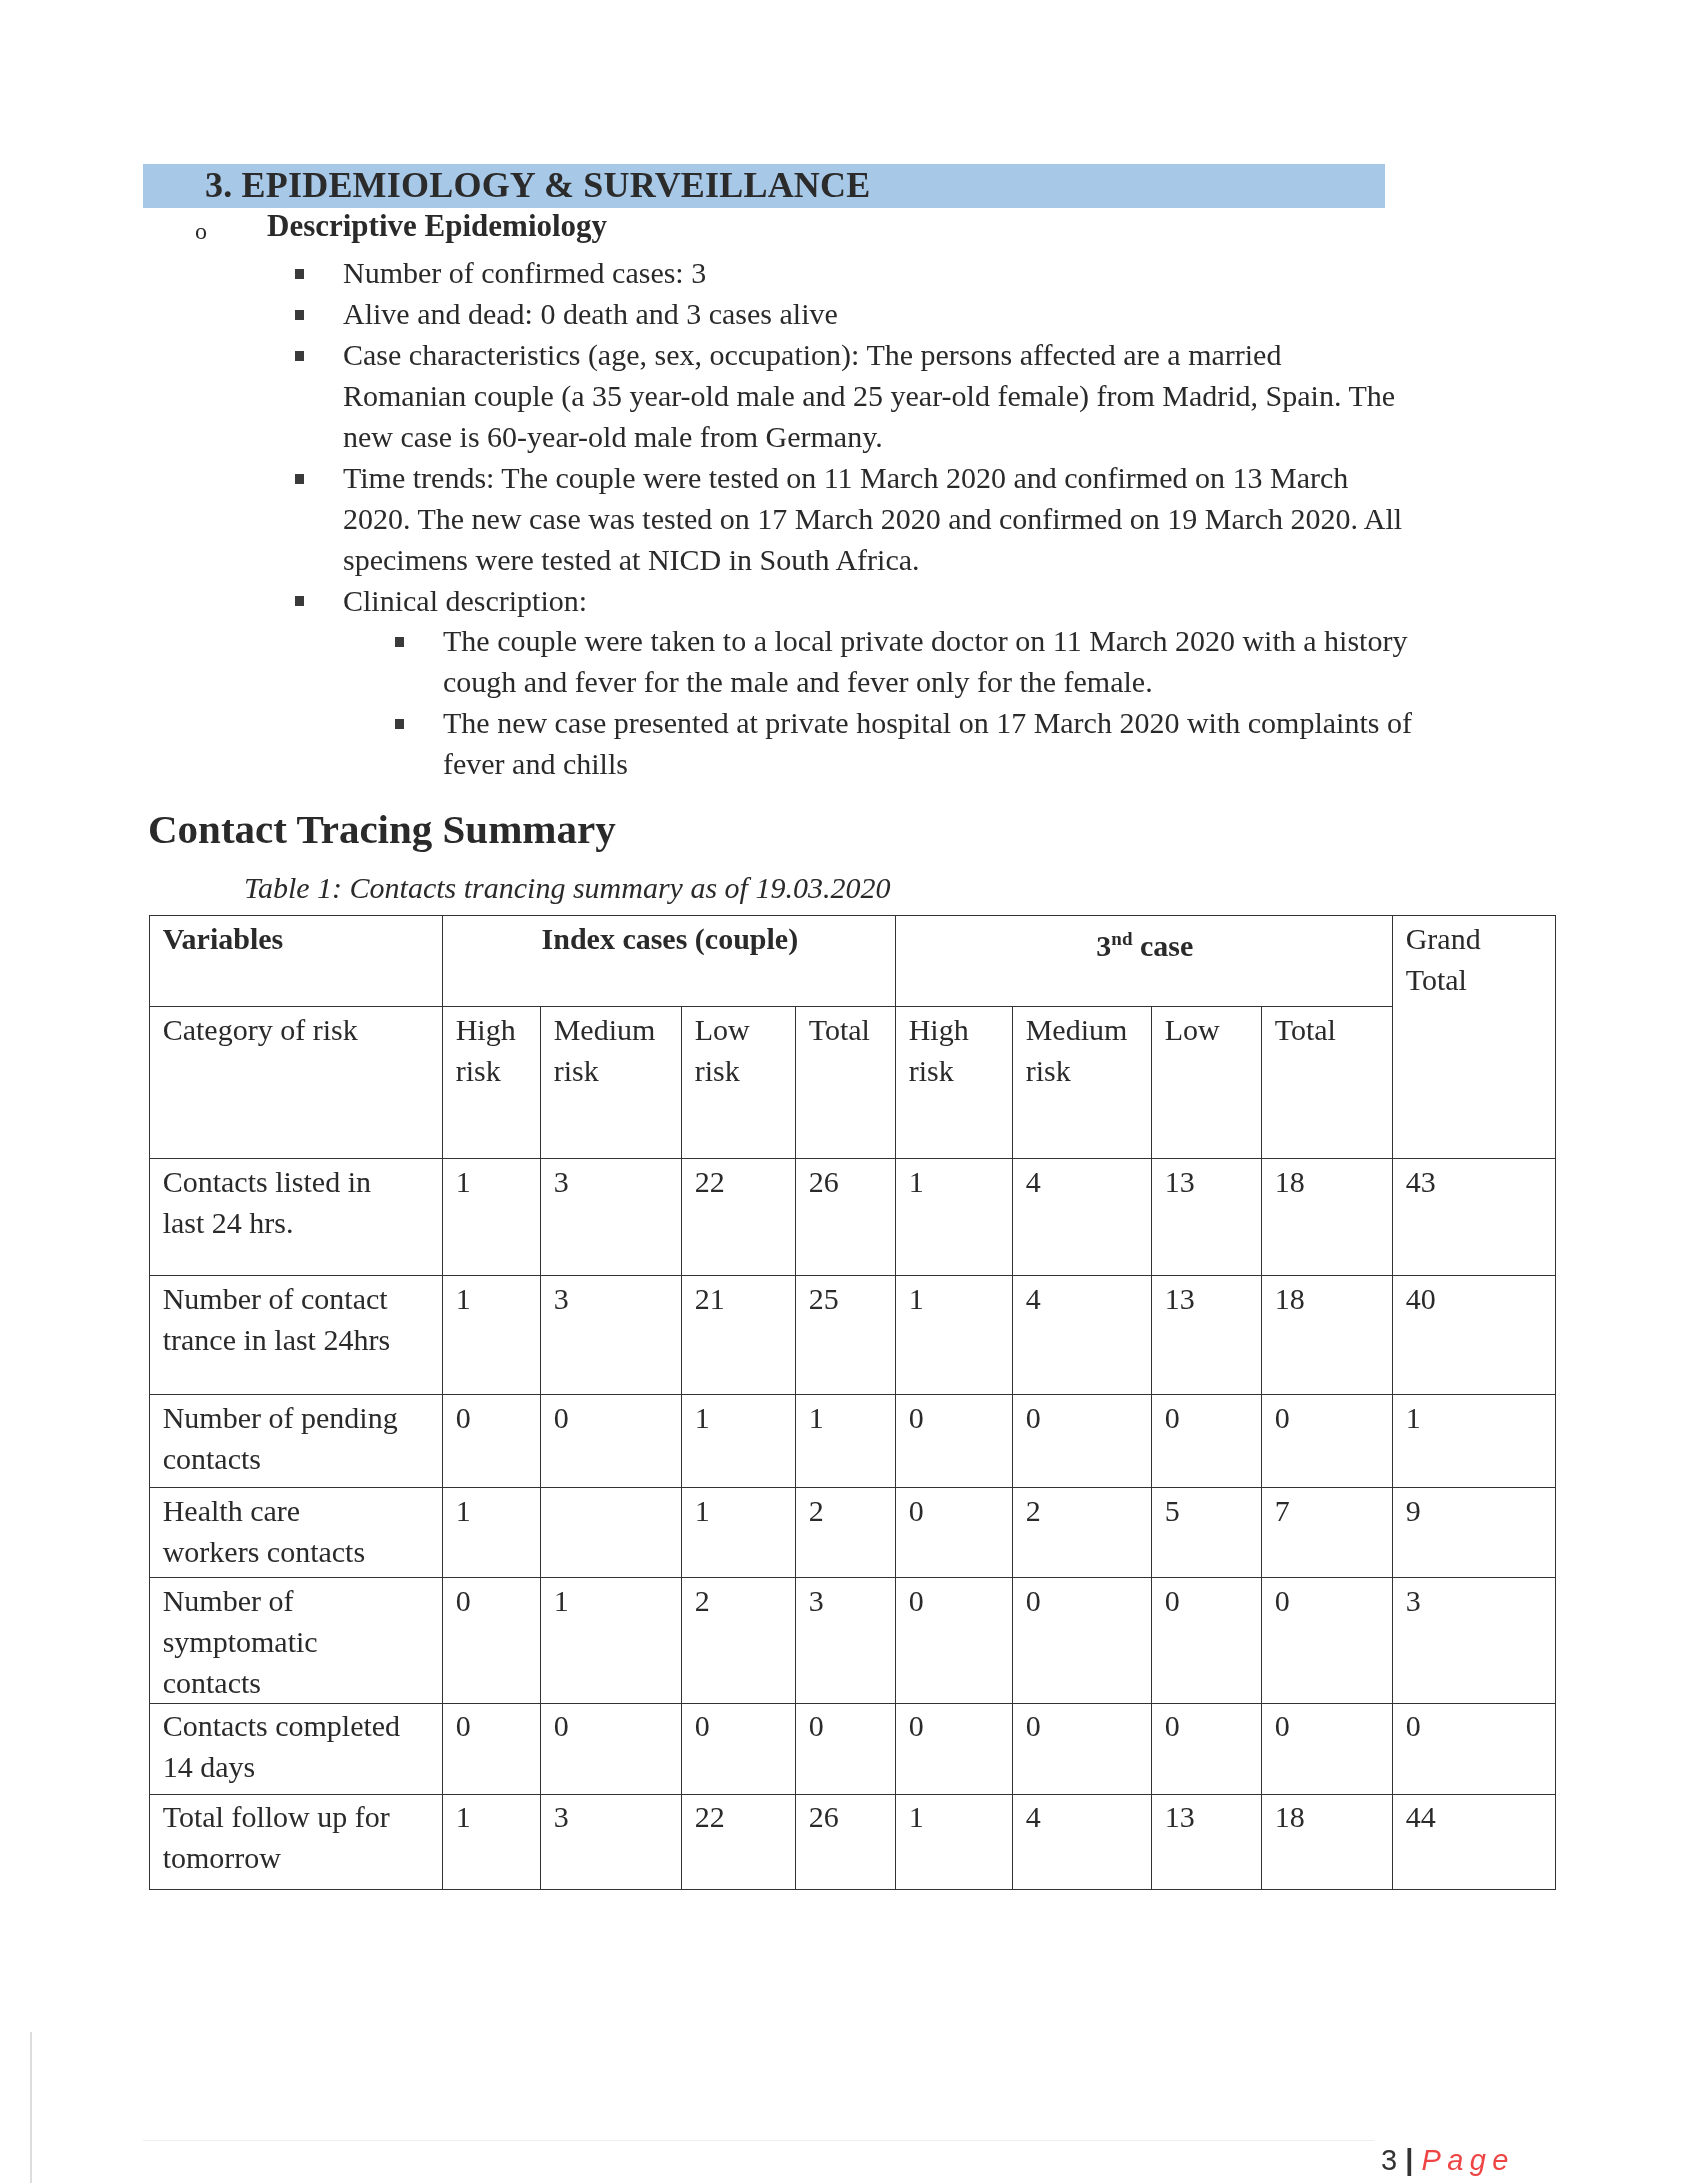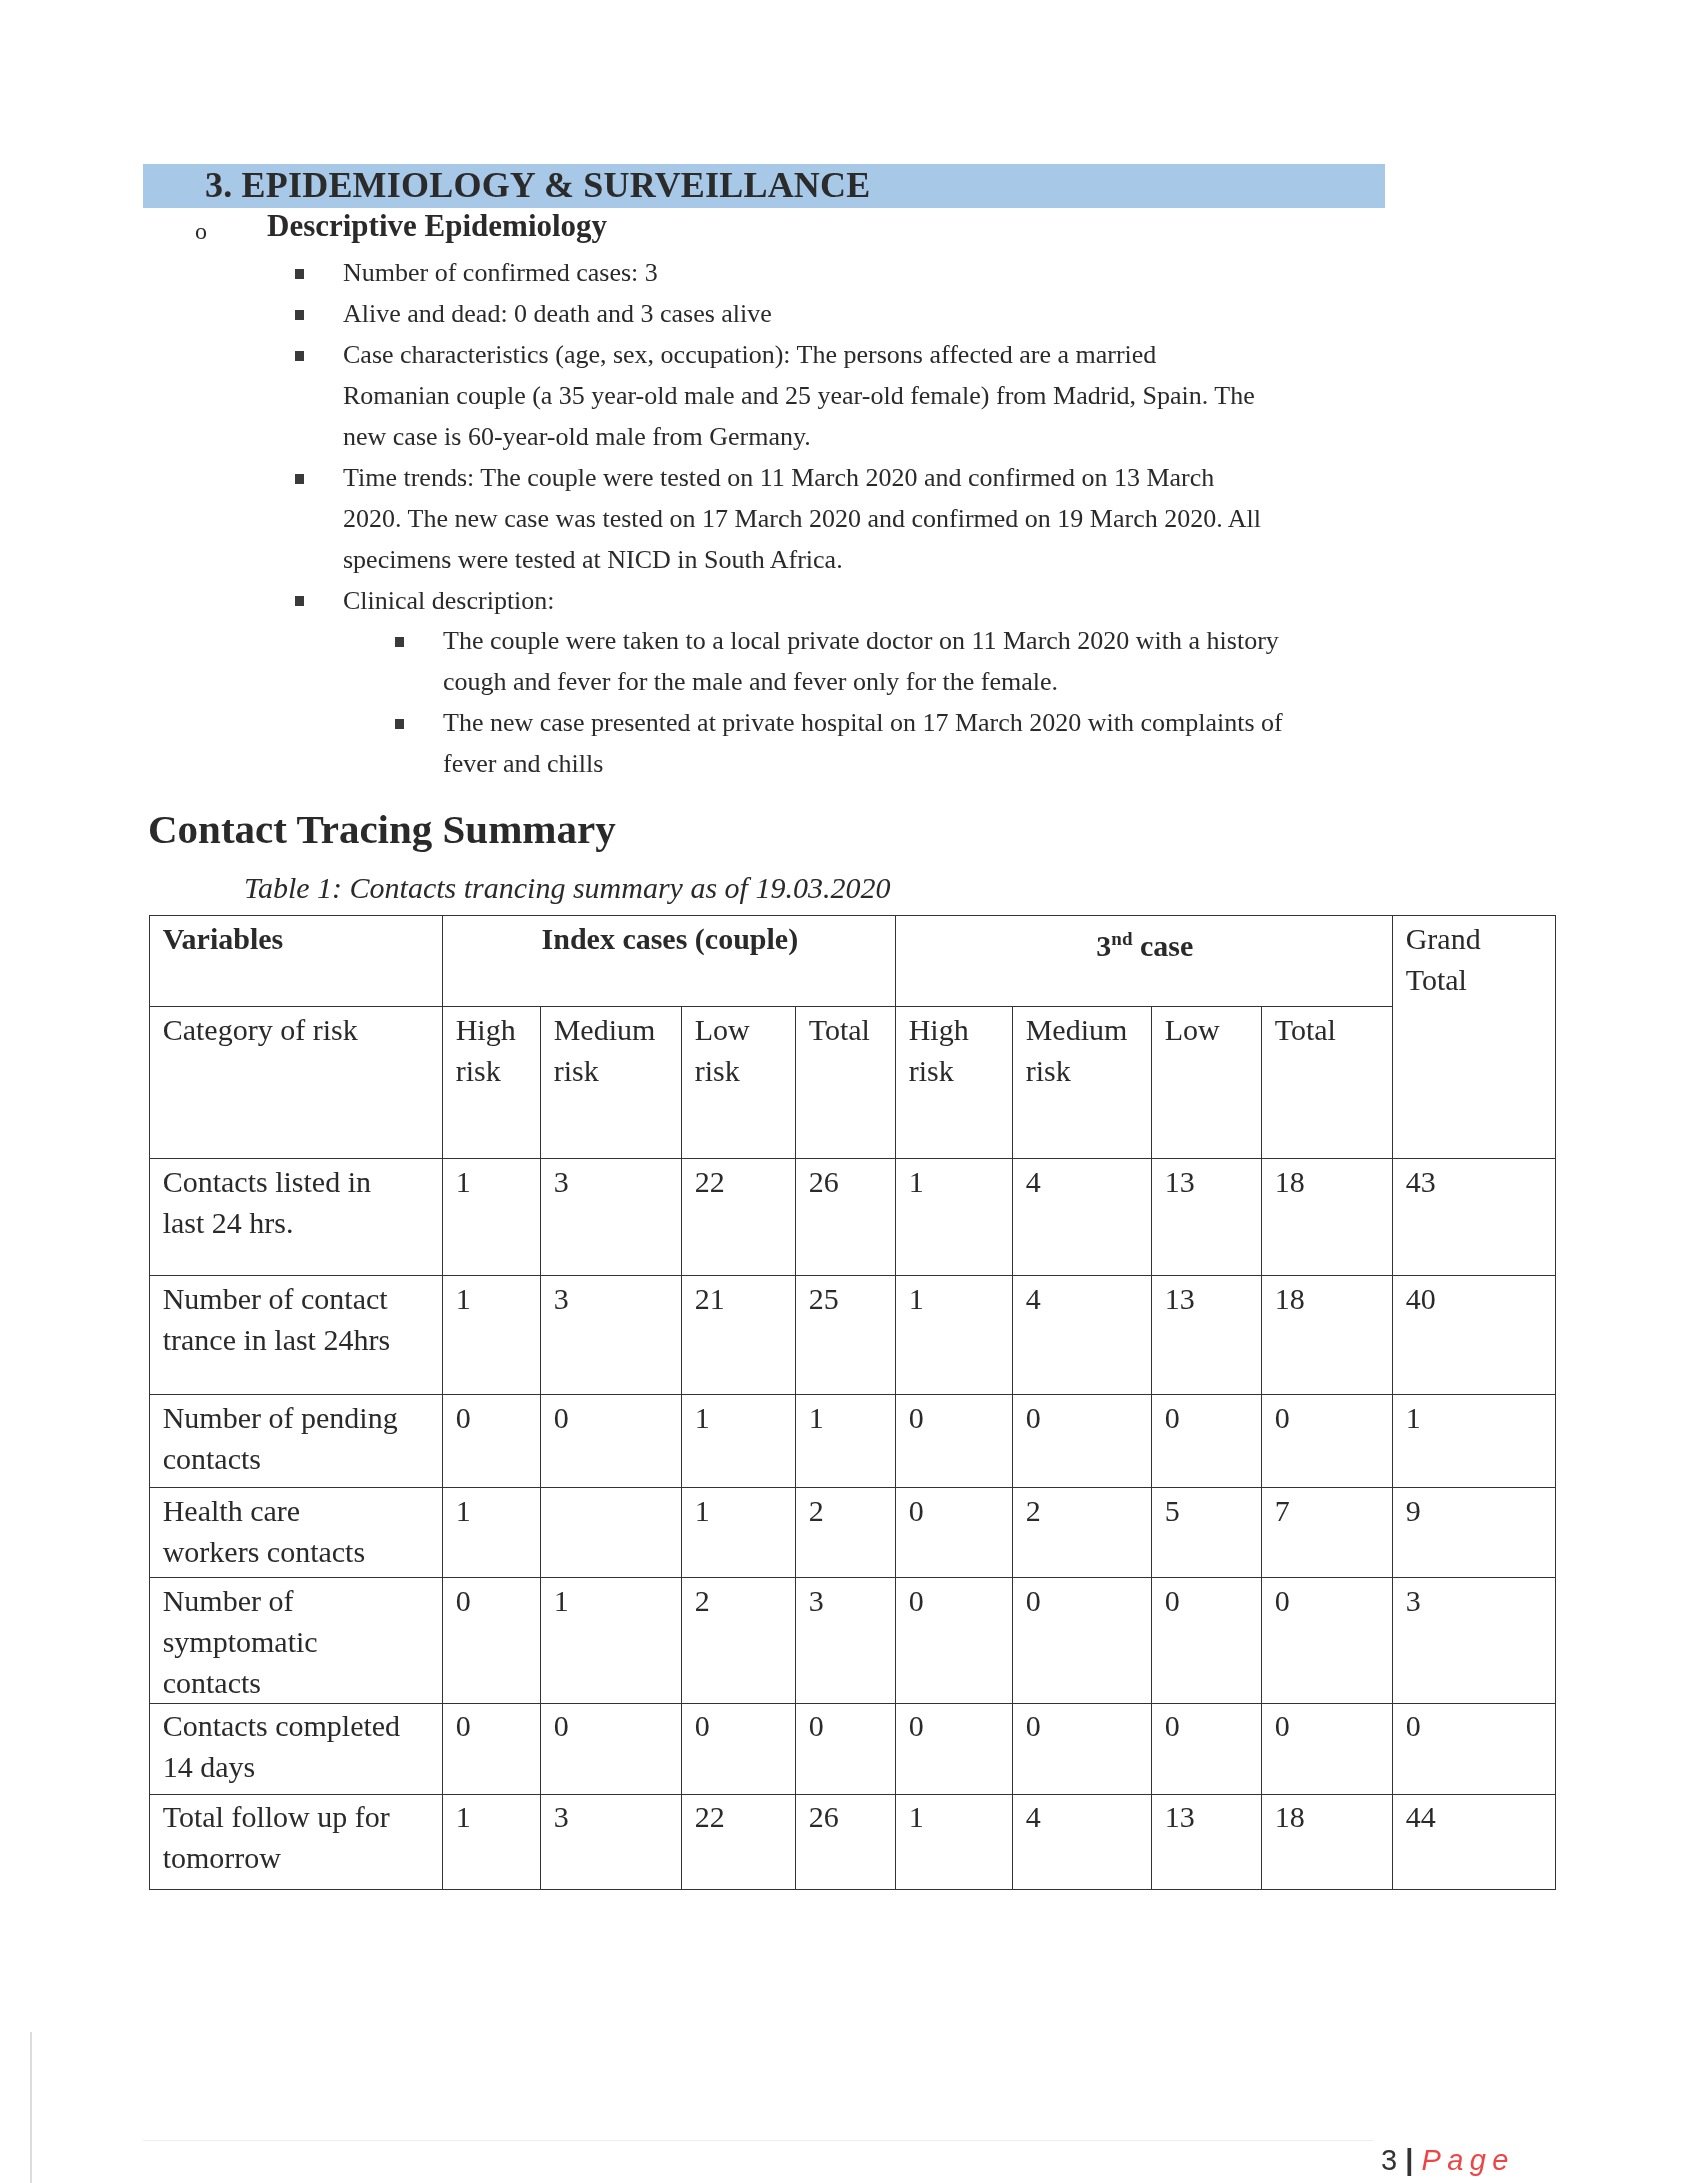--- a/index.html
+++ b/index.html
@@ -3,21 +3,21 @@
 <meta charset="utf-8">
 <style>
   html,body{margin:0;padding:0;}
   body{width:1687px;height:2183px;background:#fff;position:relative;overflow:hidden;
        font-family:"Liberation Serif","DejaVu Serif",serif;color:#2a2a2a;}
   .abs{position:absolute;}
   .section-bar{left:143px;top:164px;width:1242px;height:44px;background:#a8c8e8;}
   .section-title{left:205px;top:164px;font-size:36px;font-weight:bold;color:#2b2b2b;white-space:nowrap;letter-spacing:0.2px;}
   .sub-bullet{left:195px;top:218px;font-size:24px;}
   .sub-title{left:243px;top:208px;font-size:31px;font-weight:bold;white-space:nowrap;margin-left:24px;}
-  .txt{font-size:26px;line-height:41px;white-space:nowrap;}
+  .txt{font-size:30px;line-height:41px;white-space:nowrap;}
   .sq{width:8.7px;height:10.3px;background:#3a3a3a;}
   .ct-heading{left:148px;top:805px;font-size:41px;font-weight:bold;white-space:nowrap;}
   .caption{left:244px;top:871px;font-size:30px;font-style:italic;white-space:nowrap;}
   table.ct{position:absolute;left:149px;top:915px;border-collapse:collapse;font-size:30px;}
   table.ct td{border:1.6px solid #333;vertical-align:top;padding:1.6px 11px 0 12.7px;line-height:41px;}
   table.ct td.b{font-weight:bold;}
   table.ct td.ctr{text-align:center;}
   .page-num{left:1381px;top:2144px;font-family:"Liberation Sans","DejaVu Sans",sans-serif;font-size:29px;color:#333;white-space:nowrap;}
   .page-num .pg{color:#ef4444;letter-spacing:6.4px;font-style:italic;}
   .footer-line{left:143px;top:2140px;width:1231px;height:0.8px;background:#eee;}

